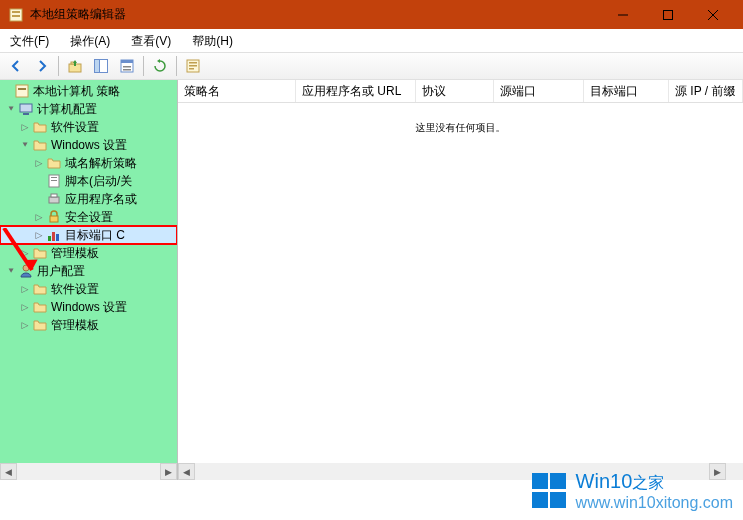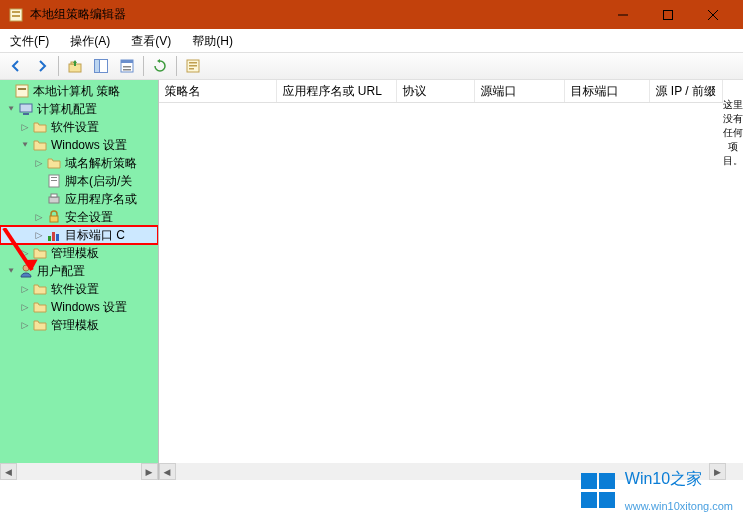--- a/index.html
+++ b/index.html
@@ -28,32 +28,32 @@
     .tree-icon { width: 16px; height: 16px; margin-right: 3px; flex-shrink: 0; display: flex; align-items: center; justify-content: center; }
     .tree-label { color: #000; }
     .tree-row.selected { background: #cce8ff; }
     .tree-row.selected .tree-label { }
     .tree-row.boxed { outline: 2px solid #ff0000; outline-offset: -1px; }
     
     .hscroll { position: absolute; bottom: 0; left: 0; right: 0; height: 17px; background: #f0f0f0; display: flex; align-items: center; }
     .hscroll .arrow { width: 17px; height: 17px; background: #e8e8e8; display: flex; align-items: center; justify-content: center; border: 1px solid #d0d0d0; color:#606060; font-size:9px;}
     .hscroll .track { flex:1; height: 17px; }
     
-    .list-pane { flex: 1; display: flex; flex-direction: row; position: relative; background: #fff; }
+    .list-pane { flex: 1; display: flex; flex-direction: column; position: relative; background: #fff; }
     .list-header { height: 23px; display: flex; border-bottom: 1px solid #e0e0e0; background: #fff; }
     .col { padding: 3px 6px; border-right: 1px solid #e8e8e8; color: #000; font-size: 12px; white-space: nowrap; overflow: hidden; }
     .empty-msg { text-align: center; color: #000; padding: 18px 0; font-size: 10px; }
     
     .red-arrow { position: absolute; left: 2px; top: 148px; pointer-events: none; z-index: 5; }
     
     .watermark { position: absolute; right: 10px; bottom: 8px; display: flex; align-items: center; gap: 8px; }
     .wm-logo { display: flex; flex-wrap: wrap; width: 36px; height: 36px; gap: 2px; }
     .wm-logo div { width: 16px; height: 16px; background: #0a7dd6; }
-    .wm-text { color: #0a7dd6; font-size: 16px; font-weight: 400; }
-    .wm-url { color: #4aa0e0; font-size: 11px; margin-top: 10px; }
+    .wm-text { color: #0a7dd6; font-size: 20px; font-weight: 400; }
+    .wm-url { color: #4aa0e0; font-size: 16px; }
     
     .list-pane .hscroll { position: absolute; bottom: 0; left: 0; right: 17px; }
     .vscroll-corner { position:absolute; right:0; bottom:0; width:17px; height:17px; background:#f0f0f0; }
   </style>
 </head>
 <body>
 
 <div class="titlebar">
   <span class="icon">
     <svg width="16" height="16" viewBox="0 0 16 16">

